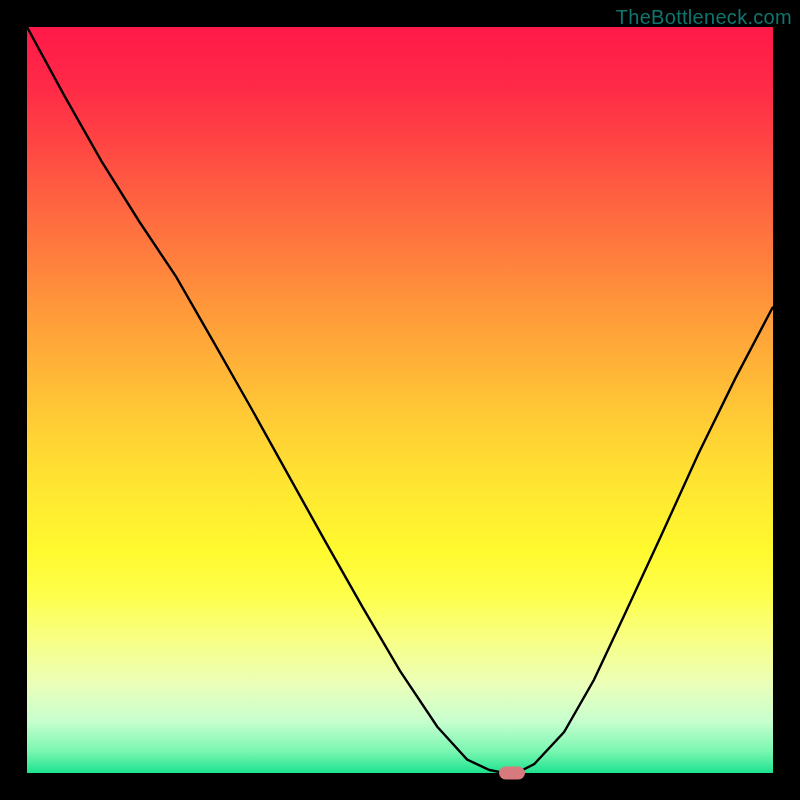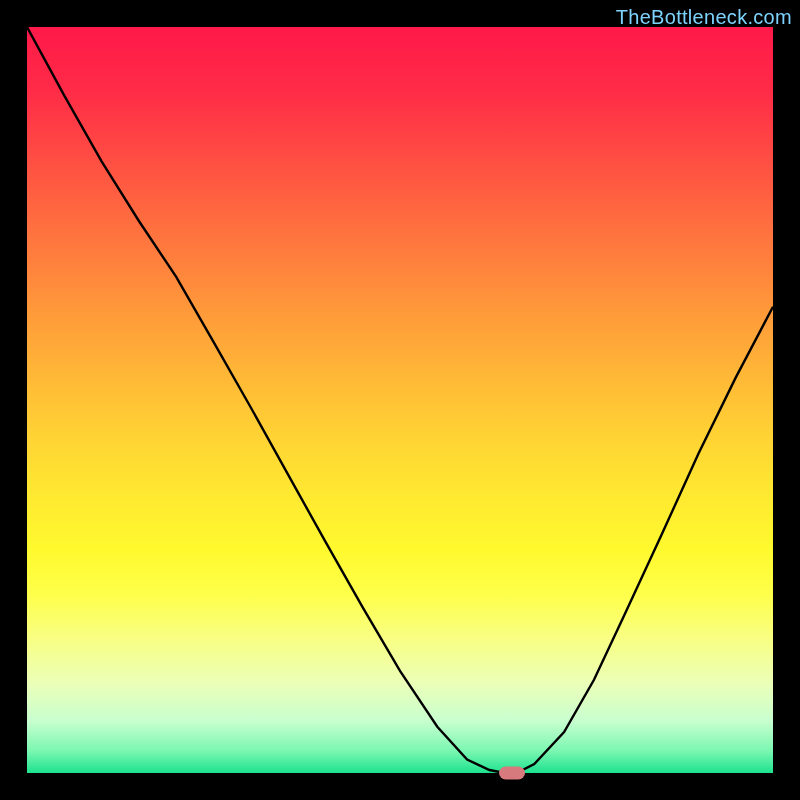--- a/index.html
+++ b/index.html
@@ -16,21 +16,21 @@
   #ffe731 62%,
   #fff92e 70%,
   #feff4a 76%,
   #f8ff83 82%,
   #ebffb8 88%,
   #c8ffcf 93%,
   #7cf7b2 97%,
   #1de28f 100%);
 }
 svg.curve { position: absolute; inset: 0; }
-.watermark { position: absolute; top: 6px; right: 8px; color: #7dd3fc; font-size: 20px; letter-spacing: 0.3px; }
+.watermark { position: absolute; top: 6px; right: 8px; color: #0f766e; font-size: 20px; letter-spacing: 0.3px; }
 .marker { position: absolute; width: 26px; height: 13px; border-radius: 7px; background: #d77a7e; transform: translate(-50%, -50%); }
 </style>
 </head>
 <body>
 
 <div class="chart-area">
   <div class="gradient-bg"></div>
   <svg class="curve" viewBox="0 0 746 746" preserveAspectRatio="none">
     <path id="curve-path" fill="none" stroke="#000" stroke-width="2.4" d="M 0.0 0.0 L 37.3 68.6 L 74.6 134.3 L 111.9 194.0 L 149.2 249.9 L 186.5 314.8 L 223.8 380.5 L 261.1 447.6 L 298.4 514.7 L 335.7 580.4 L 373.0 643.8 L 410.3 699.7 L 440.1 732.6 L 462.5 743.0 L 477.4 746.0 L 492.4 744.5 L 507.3 737.0 L 537.1 705.0 L 567.0 652.8 L 596.8 589.3 L 634.1 508.8 L 671.4 426.7 L 708.7 350.6 L 746.0 279.8"></path>
   </svg>

